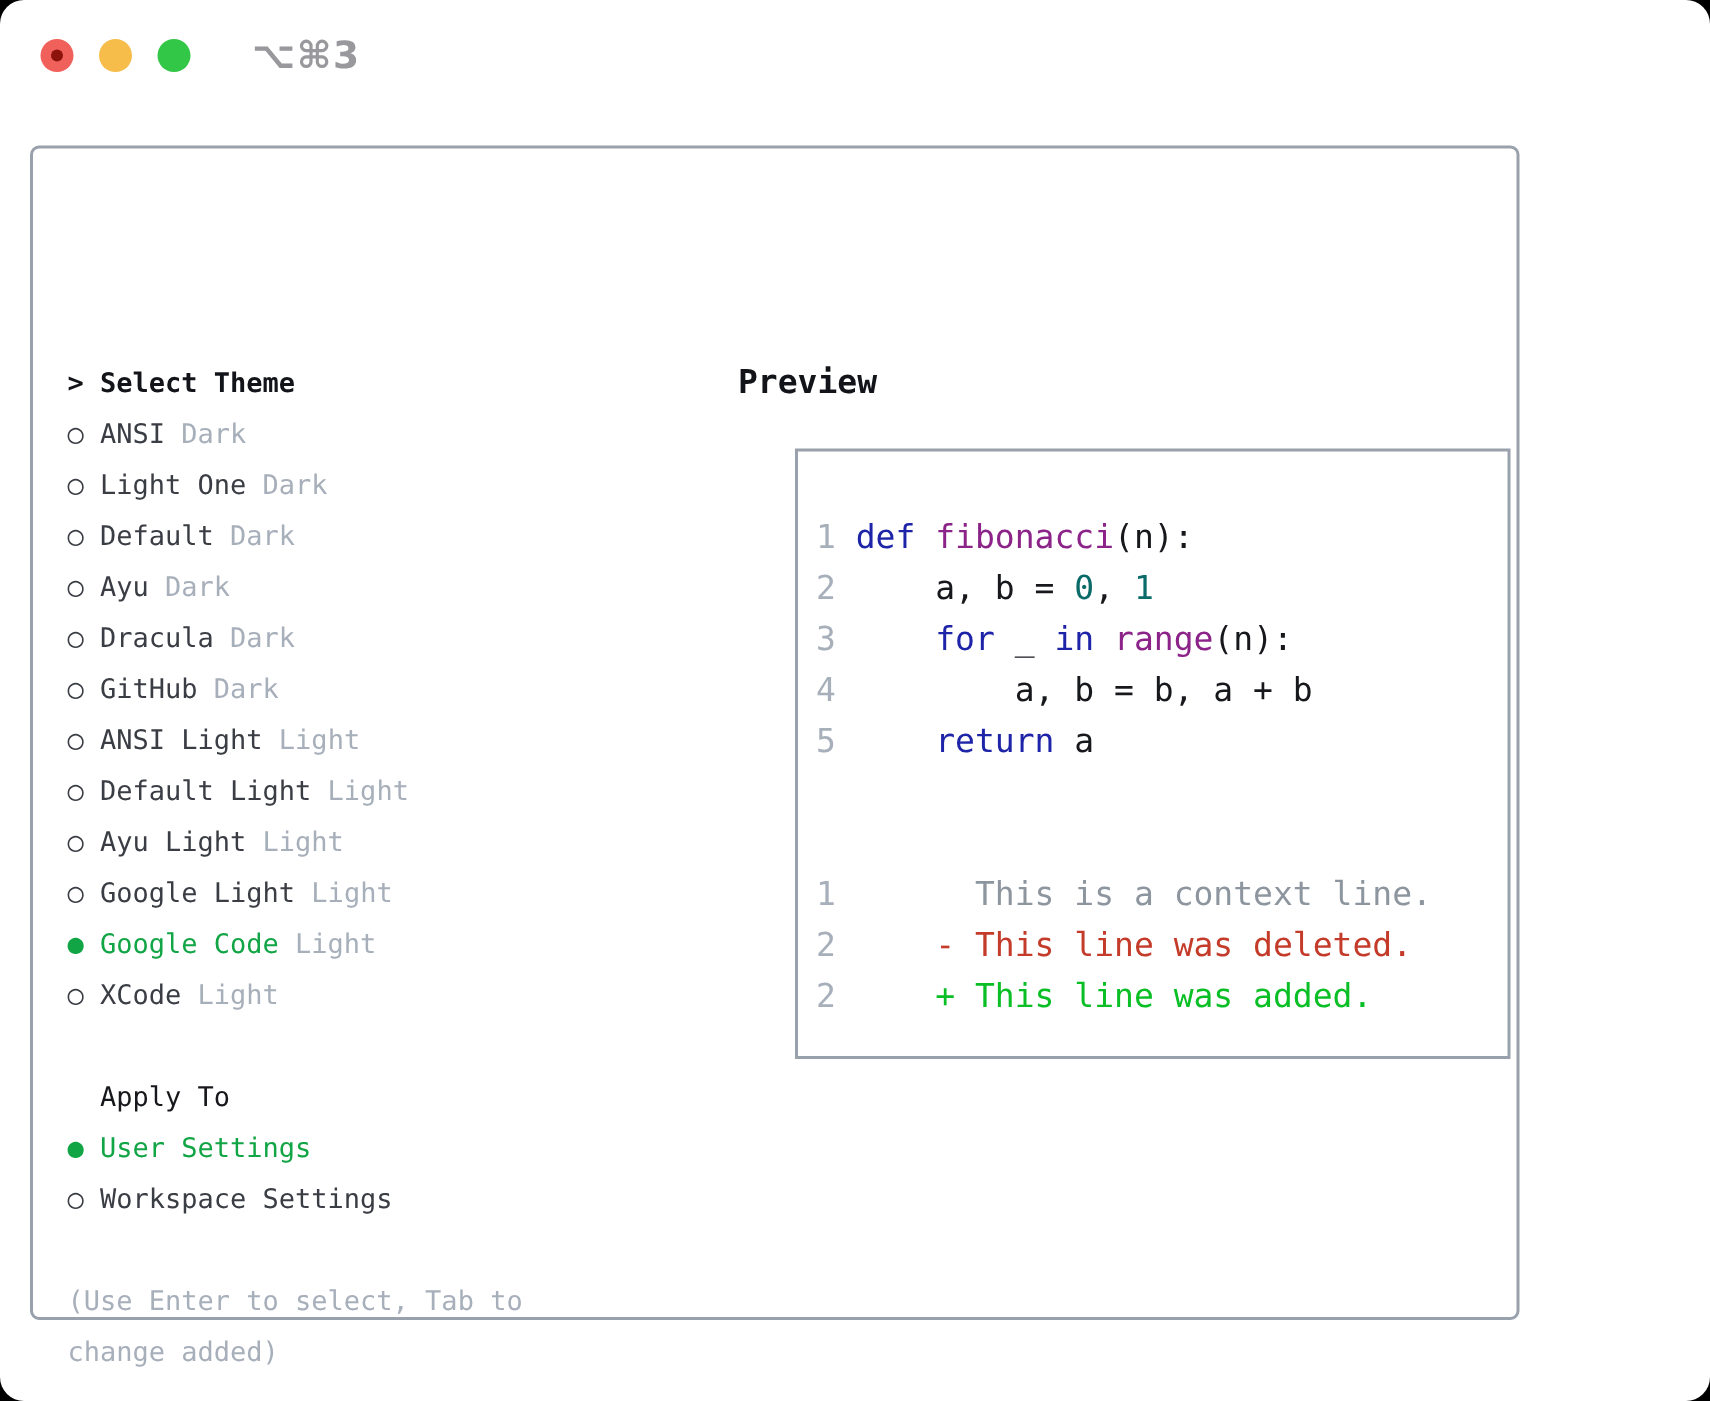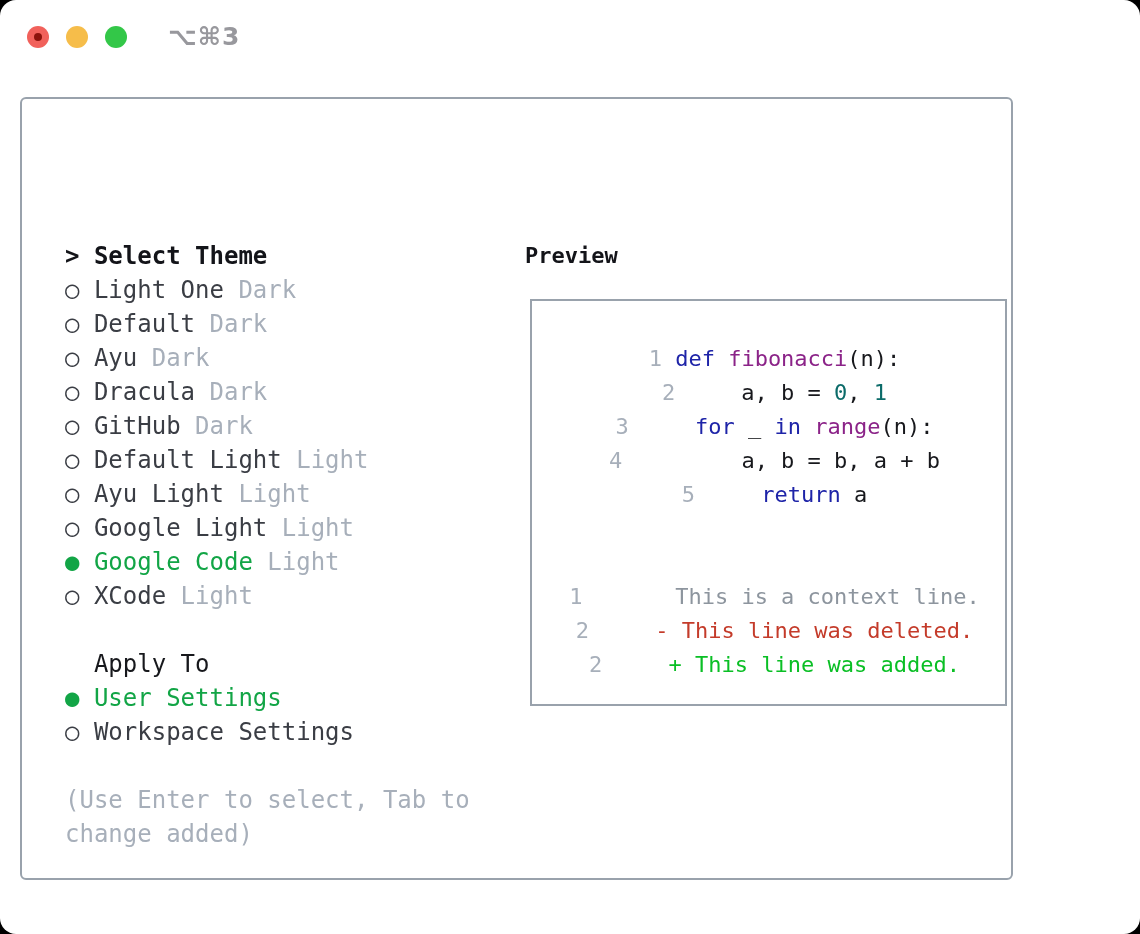--- a/index.html
+++ b/index.html
@@ -17,35 +17,35 @@
   .tl{position:absolute;top:26px;width:22px;height:22px;border-radius:50%;}
   .tl.red{left:27px;background:var(--light-red);}
   .tl.yellow{left:66px;background:var(--light-yellow);}
   .tl.green{left:105px;background:var(--light-green);}
   .tl .dot{position:absolute;left:7px;top:7px;width:8px;height:8px;border-radius:50%;
        background:var(--light-red-dot);}
   .win-title{position:absolute;left:168px;top:22px;font-family:"DejaVu Sans",sans-serif;
        font-size:25px;font-weight:600;color:var(--title-gray);letter-spacing:1px;}
   .main-box{position:absolute;left:20px;top:97px;width:993px;height:783px;box-sizing:border-box;
        border:2px solid var(--border);border-radius:6px;background:#fff;}
-  .lines{position:absolute;left:43px;top:140px;font-size:24px;line-height:34px;}
+  .lines{position:absolute;left:23px;top:140px;font-size:18px;line-height:34px;}
   .row{white-space:pre;height:34px;}
   .row .b-head{color:var(--heading);font-weight:bold;}
   .row .name{color:var(--text-dark);}
   .row .bullet{color:var(--text-dark);}
   .row.sel .name,.row.sel .bullet{color:var(--accent-green);}
   .row .variant{color:var(--muted);}
   .row.subheading{color:var(--code-plain);}
   .row.hint{color:var(--muted);}
-  .preview-label{position:absolute;left:503px;top:140px;font-size:22px;line-height:34px;
+  .preview-label{position:absolute;left:470px;top:140px;font-size:22px;line-height:34px;
        font-weight:bold;color:var(--heading);white-space:pre;}
   .preview-box{position:absolute;left:508px;top:200px;width:477px;height:407px;
        box-sizing:border-box;border:2px solid var(--border);background:#fff;
        padding:41px 0 0 12px;overflow:hidden;}
-  .cline{white-space:pre;font-size:22px;line-height:34px;height:34px;text-align:center;}
+  .cline{white-space:pre;font-size:22px;line-height:34px;height:34px;}
   .lineno{color:var(--lineno);}
   .tk-keyword{color:var(--keyword);}
   .tk-function{color:var(--function);}
   .tk-literal{color:var(--literal);}
   .tk-plain{color:var(--code-plain);}
   .diff-context{color:var(--diff-context);}
   .diff-deleted{color:var(--diff-deleted);}
   .diff-added{color:var(--diff-added);}
 </style>
 </head>
@@ -57,25 +57,27 @@
       <div class="dot"></div>
     </div>
     <div class="tl yellow"></div>
     <div class="tl green"></div>
     <div class="win-title">⌥⌘3</div>
   </div>
 
   <div class="main-box">
     <div class="lines" id="left-lines">
         <div class="row"><span class="b-head">&gt; </span><span class="b-head">Select Theme</span></div>
+        <div class="row"><span class="bullet">○ </span><span class="name">ANSI </span><span class="variant">Dark</span></div>
         <div class="row"><span class="bullet">○ </span><span class="name">Light One </span><span class="variant">Dark</span></div>
         <div class="row"><span class="bullet">○ </span><span class="name">Default </span><span class="variant">Dark</span></div>
         <div class="row"><span class="bullet">○ </span><span class="name">Ayu </span><span class="variant">Dark</span></div>
         <div class="row"><span class="bullet">○ </span><span class="name">Dracula </span><span class="variant">Dark</span></div>
         <div class="row"><span class="bullet">○ </span><span class="name">GitHub </span><span class="variant">Dark</span></div>
+        <div class="row"><span class="bullet">○ </span><span class="name">ANSI Light </span><span class="variant">Light</span></div>
         <div class="row"><span class="bullet">○ </span><span class="name">Default Light </span><span class="variant">Light</span></div>
         <div class="row"><span class="bullet">○ </span><span class="name">Ayu Light </span><span class="variant">Light</span></div>
         <div class="row"><span class="bullet">○ </span><span class="name">Google Light </span><span class="variant">Light</span></div>
         <div class="row sel"><span class="bullet">● </span><span class="name">Google Code </span><span class="variant">Light</span></div>
         <div class="row"><span class="bullet">○ </span><span class="name">XCode </span><span class="variant">Light</span></div>
         <div class="row">&nbsp;</div>
         <div class="row subheading"><span>  Apply To</span></div>
         <div class="row sel"><span class="bullet">● </span><span class="name">User Settings</span></div>
         <div class="row"><span class="bullet">○ </span><span class="name">Workspace Settings</span></div>
         <div class="row">&nbsp;</div>

